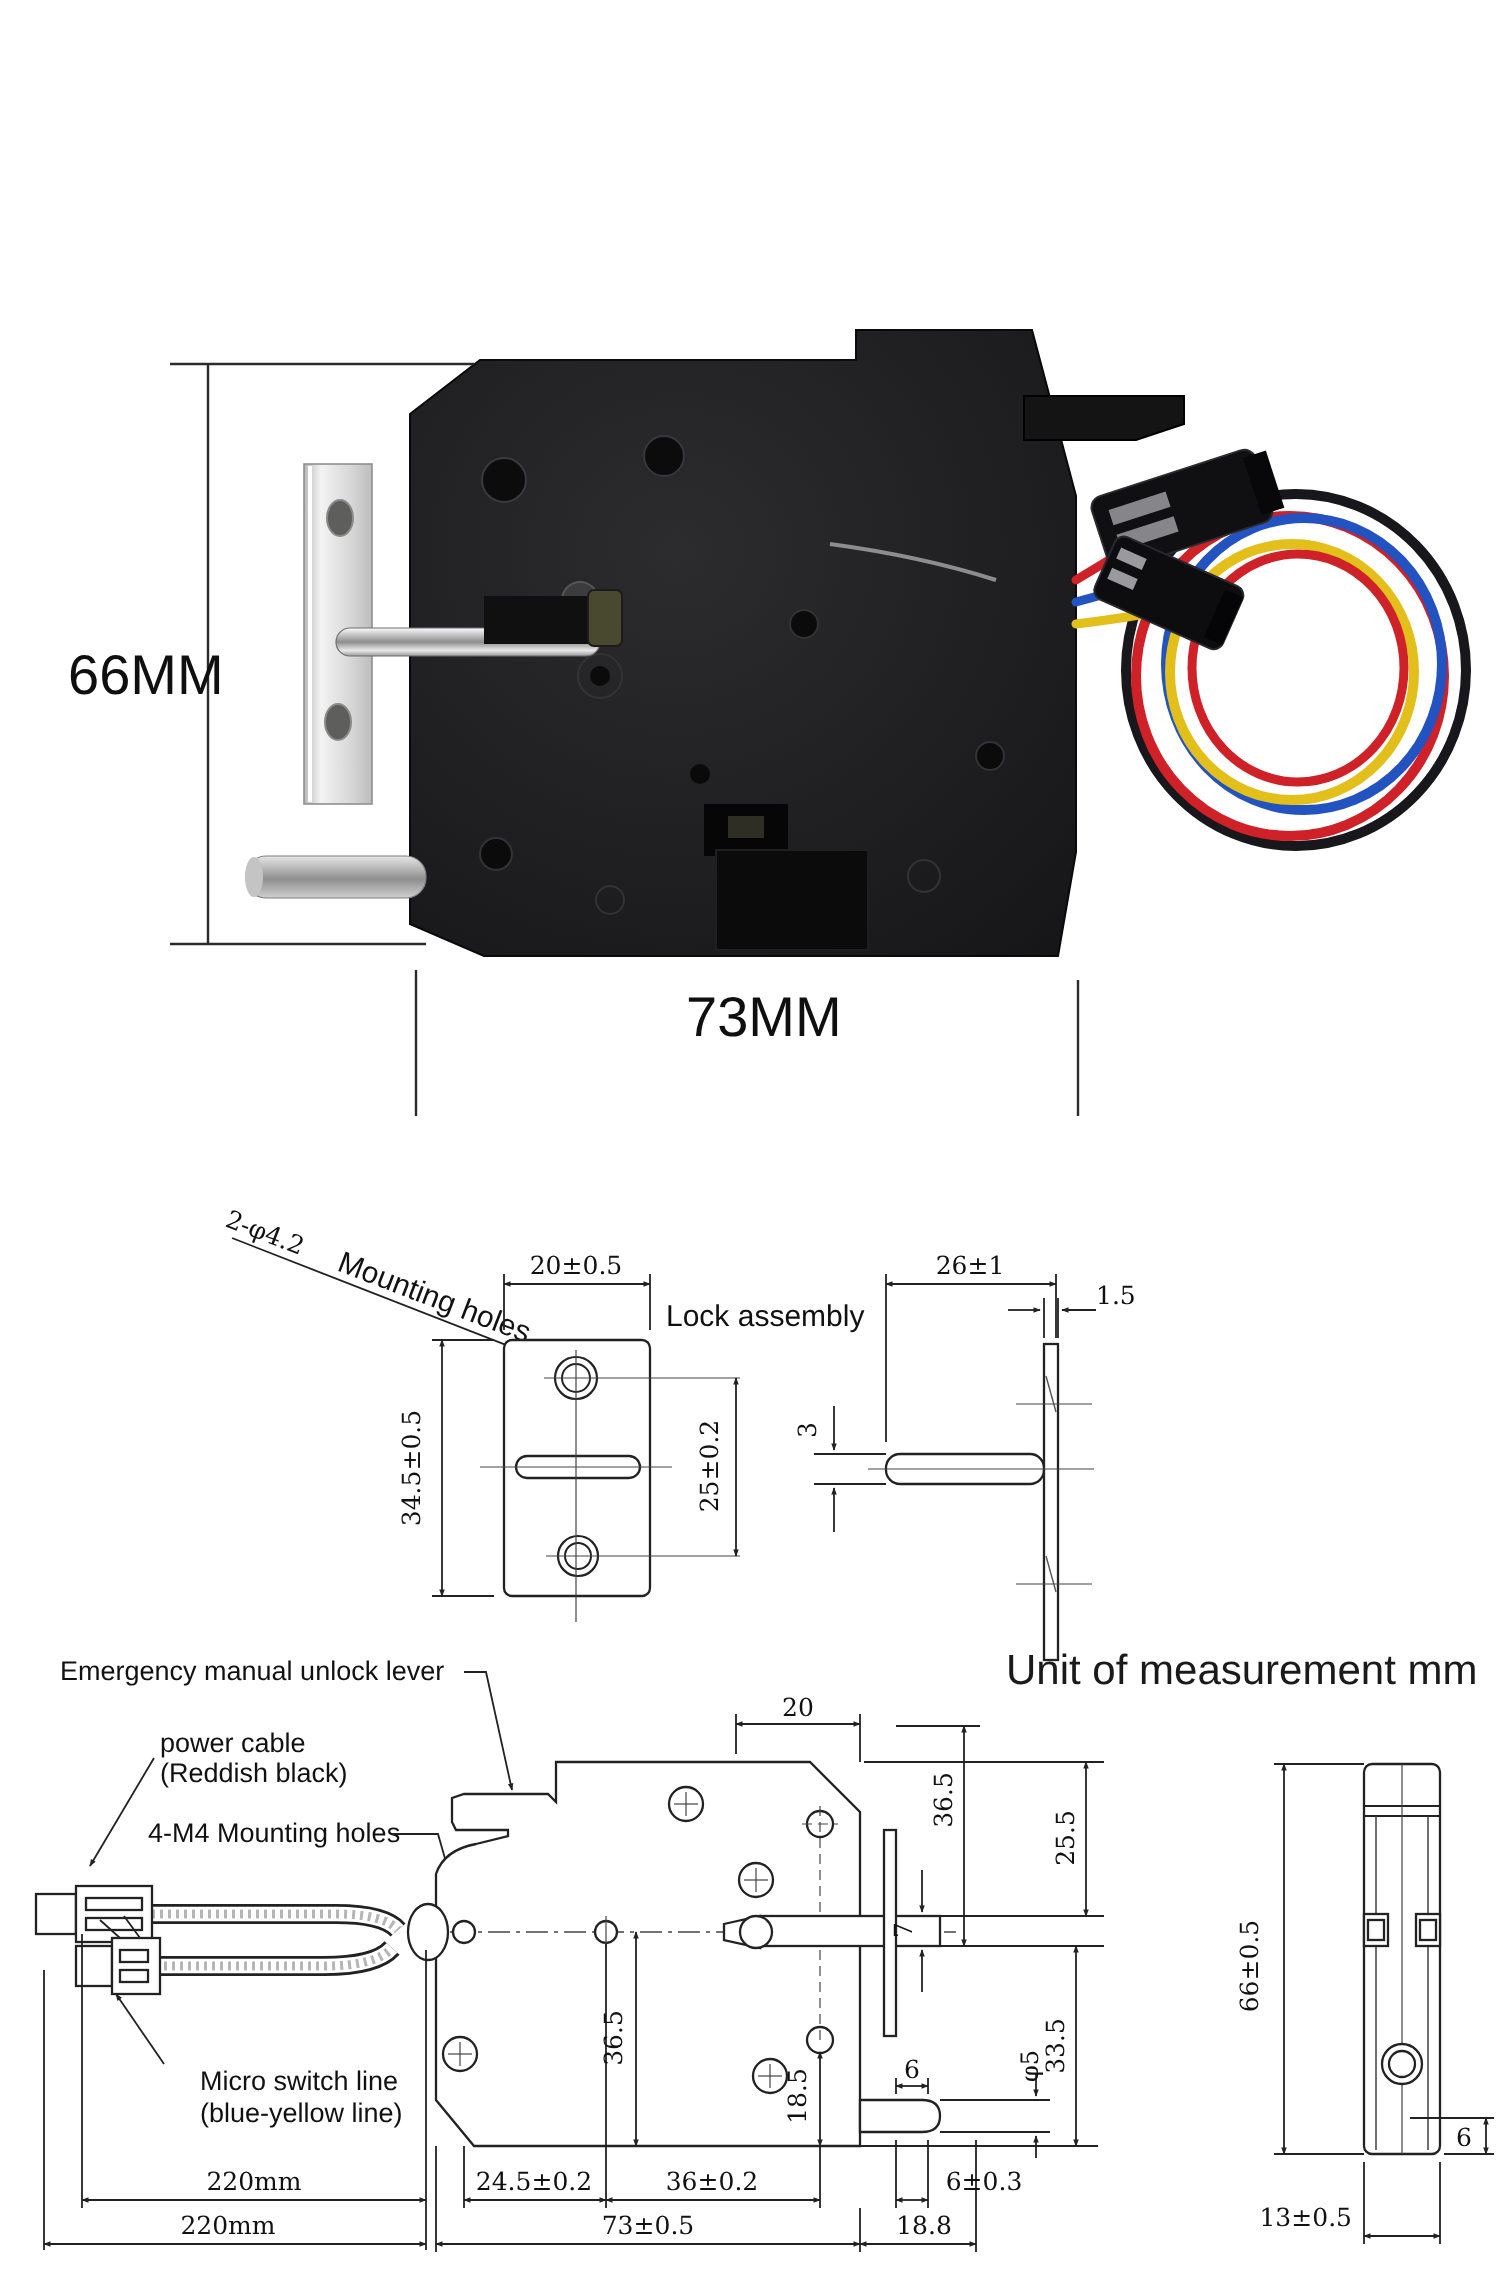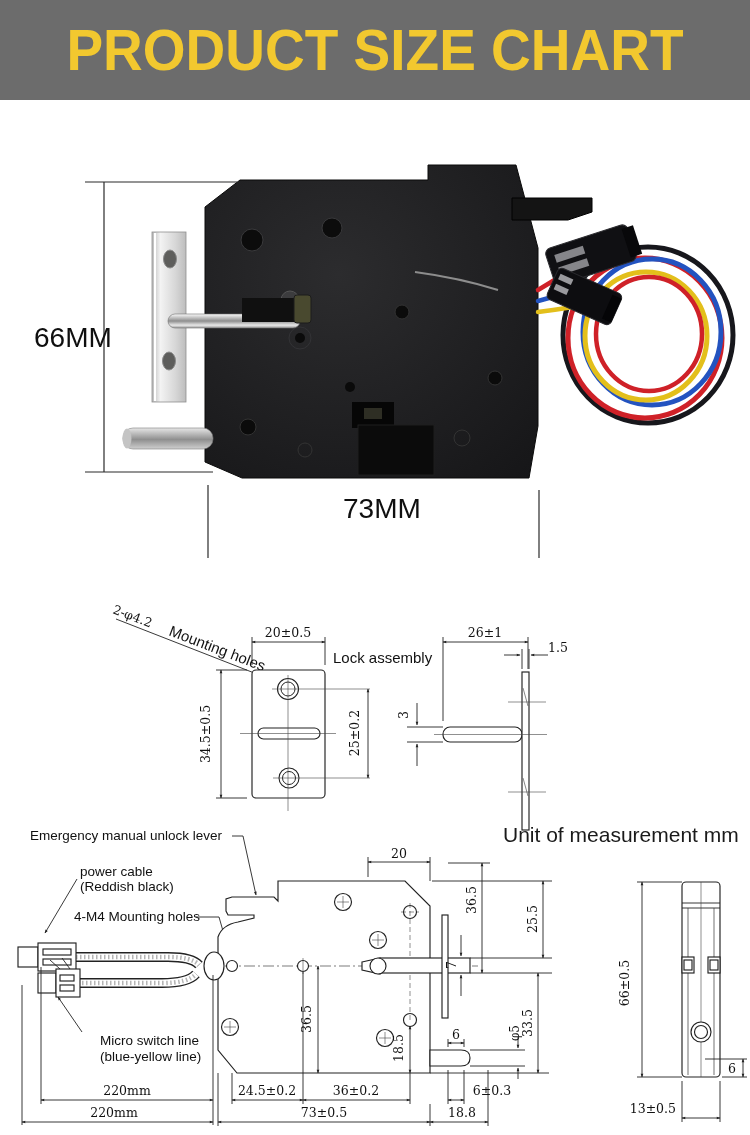--- a/index.html
+++ b/index.html
@@ -21,23 +21,20 @@
   .mm{font-family:"Liberation Sans",sans-serif;font-size:28px;fill:#0f0f0f;}
   .thin{stroke:#444;stroke-width:0.6;}
   .outline{stroke:#222;stroke-width:1.15;fill:#fff;}
   .dimline{stroke:#222;stroke-width:0.9;fill:none;}
 </style>
 </head>
 <body>
 
 <div class="page">
 
-  <header class="banner">
-    <h1>PRODUCT SIZE CHART</h1>
-  </header>
 
   <svg class="photo-svg" width="750" height="430" viewBox="0 0 750 430">
     <defs>
       <linearGradient id="gPlate" x1="0" y1="0" x2="1" y2="0">
         <stop offset="0" stop-color="#b9b9b9"></stop>
           <stop offset="0.25" stop-color="#f3f3f3"></stop>
         <stop offset="0.7" stop-color="#d6d6d6"></stop>
           <stop offset="1" stop-color="#bdbdbd"></stop>
       </linearGradient>
       <linearGradient id="gChrome" x1="0" y1="0" x2="0" y2="1">

